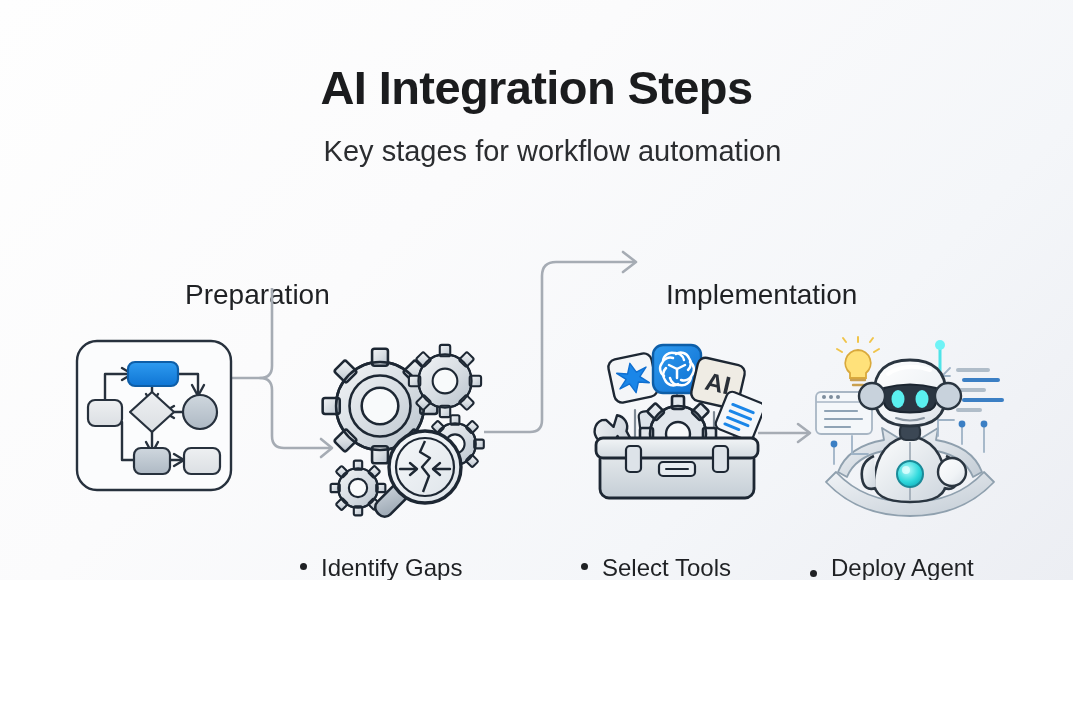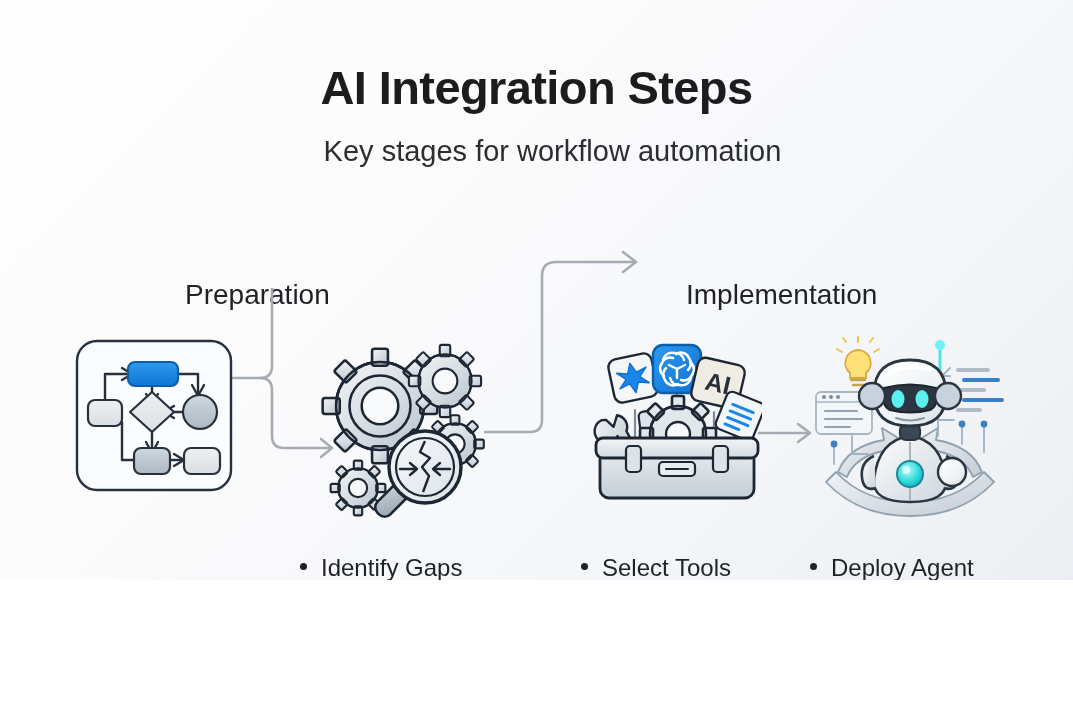--- a/index.html
+++ b/index.html
@@ -49,21 +49,21 @@
   
   .phase-title {
     position: absolute;
     font-size: 28px;
     font-weight: 400;
     color: #1f2124;
     white-space: nowrap;
     margin-top: 32px;
   }
   #phase-prep  { left: 185px; top: 247px; }
-  #phase-impl  { left: 686px; top: 247px; }
+  #phase-impl  { left: 666px; top: 247px; }
 
   
   .icon-slot {
     position: absolute;
   }
   #icon-workflow { left: 74px;  top: 338px; width: 160px; height: 155px; }
   #icon-gears    { left: 318px; top: 336px; width: 172px; height: 192px; }
   #icon-toolbox  { left: 592px; top: 338px; width: 170px; height: 165px; }
   #icon-robot    { left: 812px; top: 332px; width: 196px; height: 190px; }
 
@@ -90,21 +90,21 @@
     border-radius: 50%;
     background: #1f2124;
     margin-top: 11px;
     margin-right: 14px;
     flex: 0 0 auto;
   }
   .bullet-text { white-space: pre-line; }
   #bullet-0 { left: 66px;  top: 552px; width: 190px; }
   #bullet-1 { left: 300px; top: 552px; width: 220px; }
   #bullet-2 { left: 581px; top: 552px; width: 210px; }
-  #bullet-3 { left: 810px; top: 552px; width: 230px; }
+  #bullet-3 { left: 810px; top: 552px; width: 230px; align-items: center; }
 </style>
 </head>
 <body>
 
 <div id="poster">
 
   <div id="title">AI Integration Steps</div>
   <div id="subtitle">Key stages for workflow automation</div>
 
   <div class="phase-title" id="phase-prep">Preparation</div>

